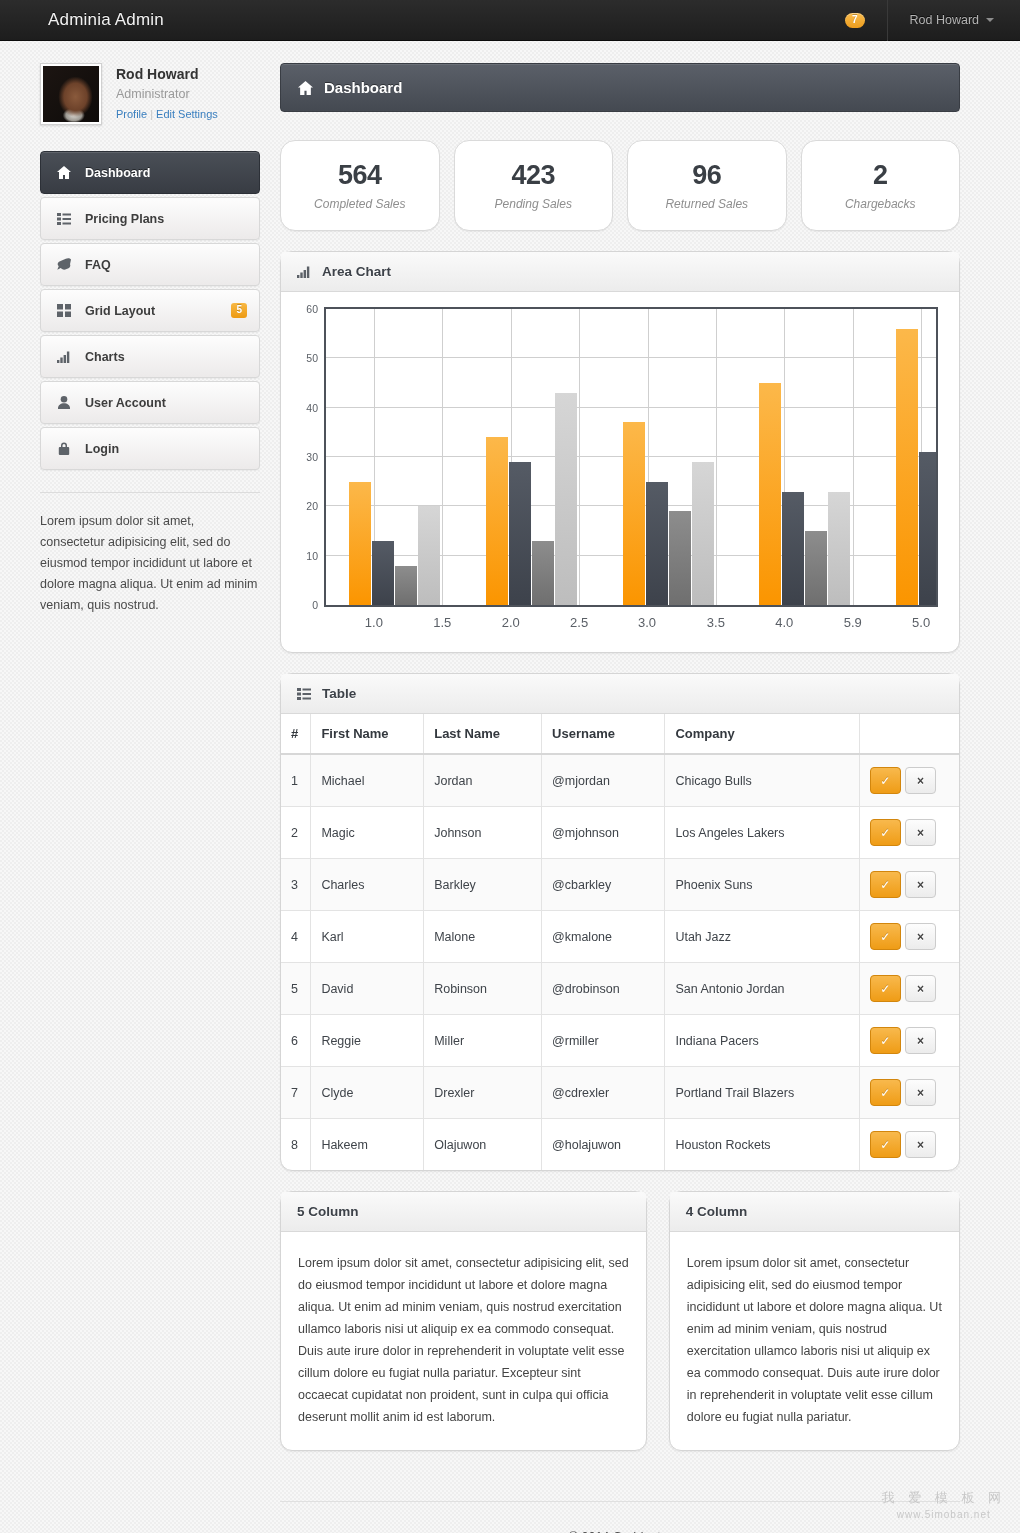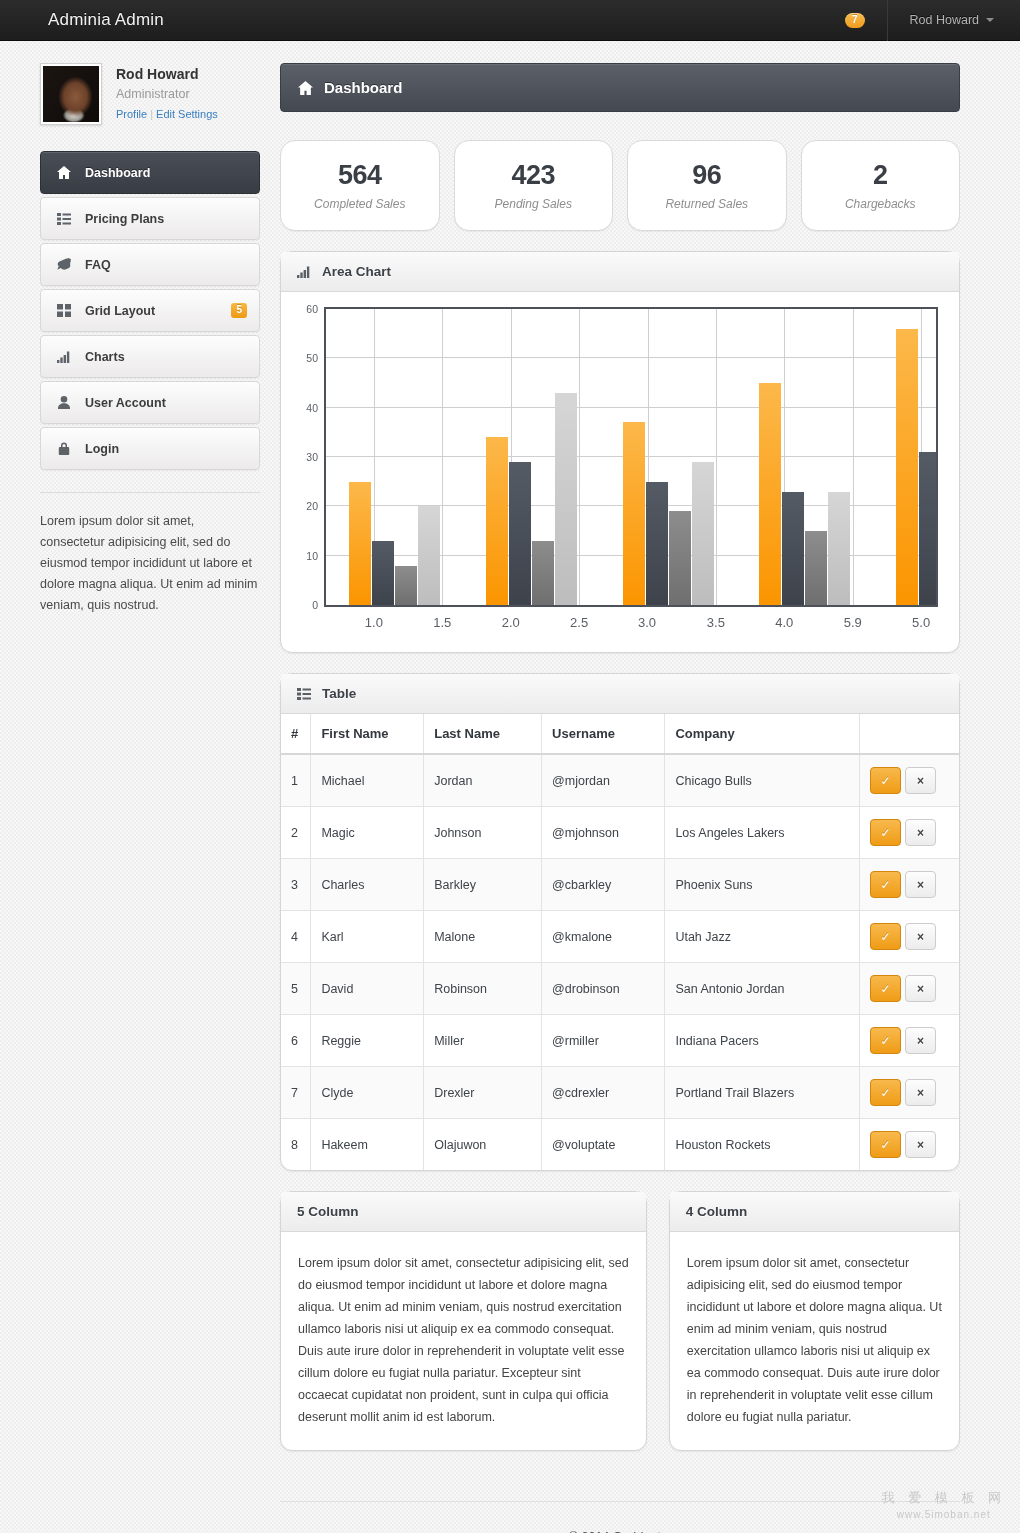--- a/index.html
+++ b/index.html
@@ -547,21 +547,21 @@
               <td class="col-fn">Clyde</td>
               <td class="col-ln">Drexler</td>
               <td class="col-un">@cdrexler</td>
               <td class="col-co">Portland Trail Blazers</td>
               <td class="col-ac cell-actions"><span class="btn-ok">✓</span><span class="btn-no">×</span></td>
             </tr>
             <tr>
               <td class="col-idx">8</td>
               <td class="col-fn">Hakeem</td>
               <td class="col-ln">Olajuwon</td>
-              <td class="col-un">@voluptate</td>
+              <td class="col-un">@holajuwon</td>
               <td class="col-co">Houston Rockets</td>
               <td class="col-ac cell-actions"><span class="btn-ok">✓</span><span class="btn-no">×</span></td>
             </tr>
           </tbody>
       </table>
     </div>
 
     <div class="cols-row">
       <div class="panel col-panel col-5">
         <div class="panel-head">

